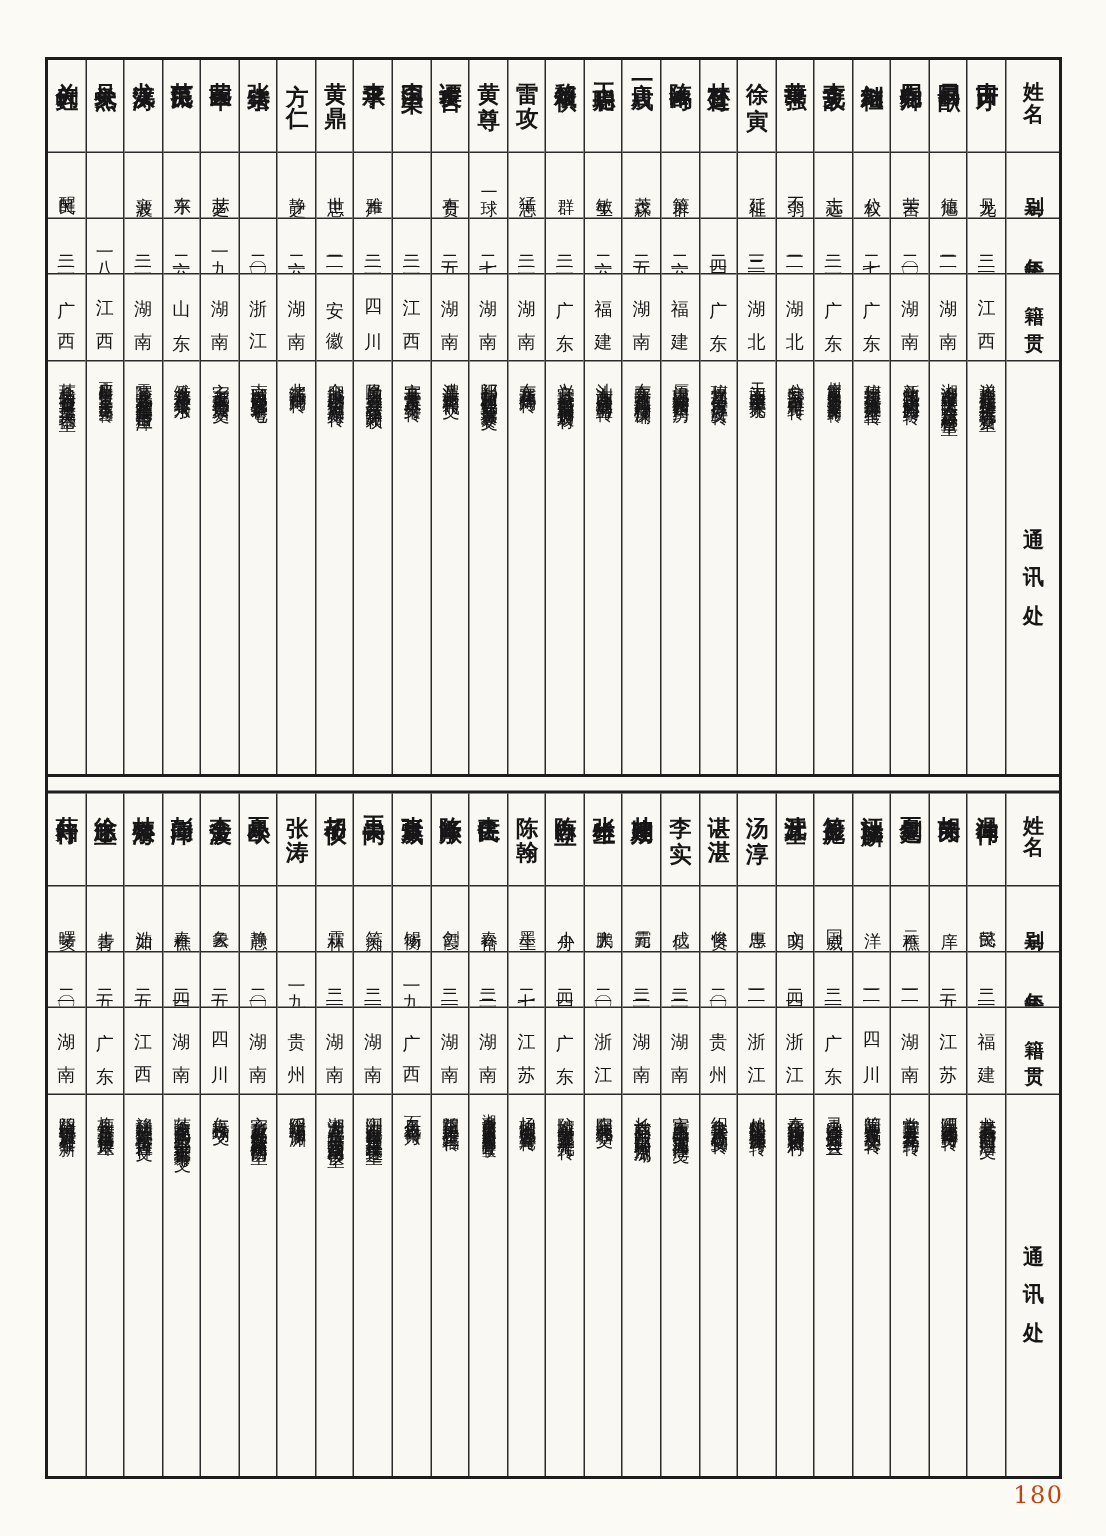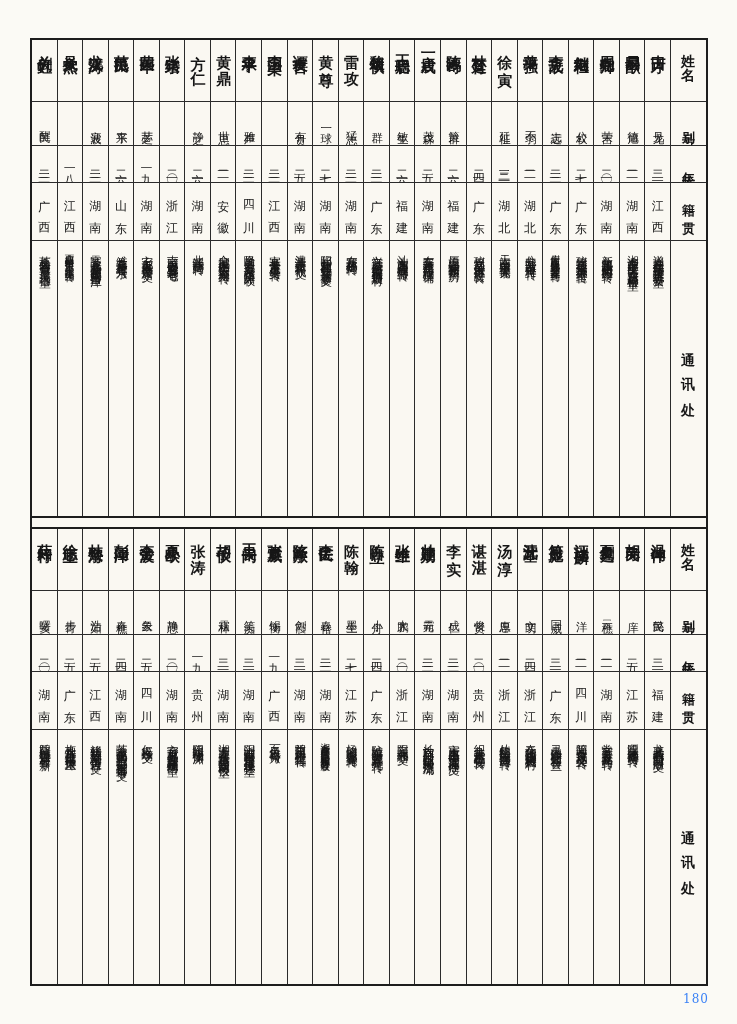--- a/index.html
+++ b/index.html
@@ -48,21 +48,21 @@
   .c-addr span.small{font-size:9.5px;letter-spacing:1px;}
   
   .header-col .c-name span{letter-spacing:14px;font-size:14px;}
   .header-col .c-alias span{font-weight:bold;font-size:13px;letter-spacing:3px;}
   .header-col .c-age span{font-weight:bold;font-size:13px;letter-spacing:2px;}
   .header-col .c-origin span{font-weight:bold;font-size:13px;letter-spacing:18px;}
   .header-col .c-addr{align-items:center;padding-top:0;}
   .header-col .c-addr span{font-weight:bold;font-size:14px;letter-spacing:26px;}
   .page-number{
     position:absolute;right:28px;bottom:18px;
-    font-family:"DejaVu Serif",serif;font-size:12px;color:#3b82f6;
+    font-family:"DejaVu Serif",serif;font-size:16px;color:#c2410c;
     letter-spacing:1px;
   }
 </style>
 </head>
 <body>
 
 <div class="page">
   <div class="frame">
     <div class="vtable t1" id="vtable1">
         <div class="col header-col">

